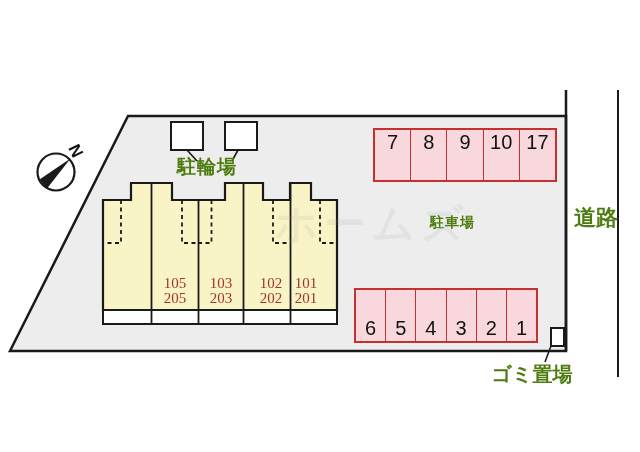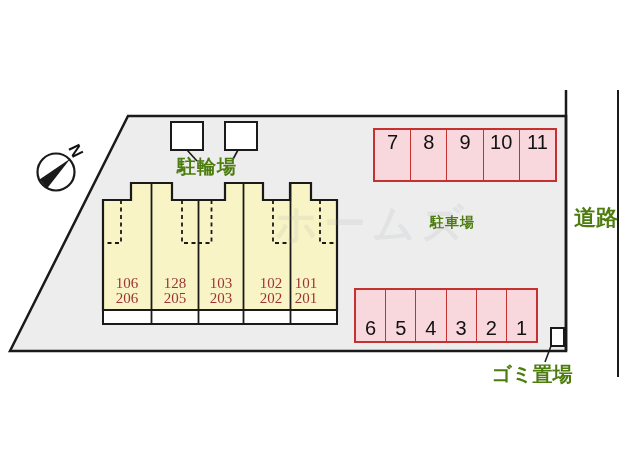--- a/index.html
+++ b/index.html
@@ -87,21 +87,21 @@
     <div class="stall">
         <span>8</span>
       </div>
     <div class="stall">
         <span>9</span>
       </div>
     <div class="stall">
         <span>10</span>
       </div>
     <div class="stall">
-        <span>11</span>
+        <span>17</span>
       </div>
   </div>
 
   <div class="stall-row row-bottom">
     <div class="stall">
         <span>6</span>
       </div>
     <div class="stall">
         <span>5</span>
       </div>
@@ -112,26 +112,22 @@
         <span>3</span>
       </div>
     <div class="stall">
         <span>2</span>
       </div>
     <div class="stall">
         <span>1</span>
       </div>
   </div>
 
-  <div class="unit-label u1">
-    <div>106</div>
-    <div>206</div>
-  </div>
   <div class="unit-label u2">
-    <div>128</div>
+    <div>105</div>
     <div>205</div>
   </div>
   <div class="unit-label u3">
     <div>103</div>
     <div>203</div>
   </div>
   <div class="unit-label u4">
     <div>102</div>
     <div>202</div>
   </div>

